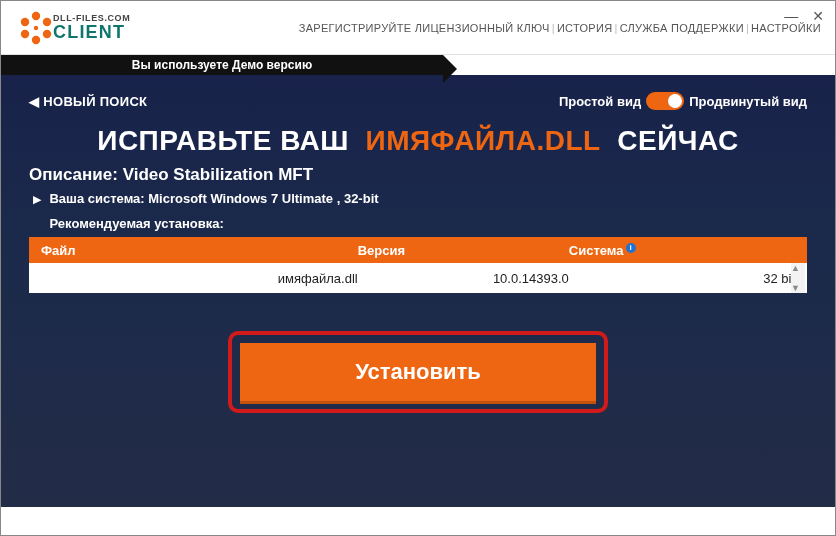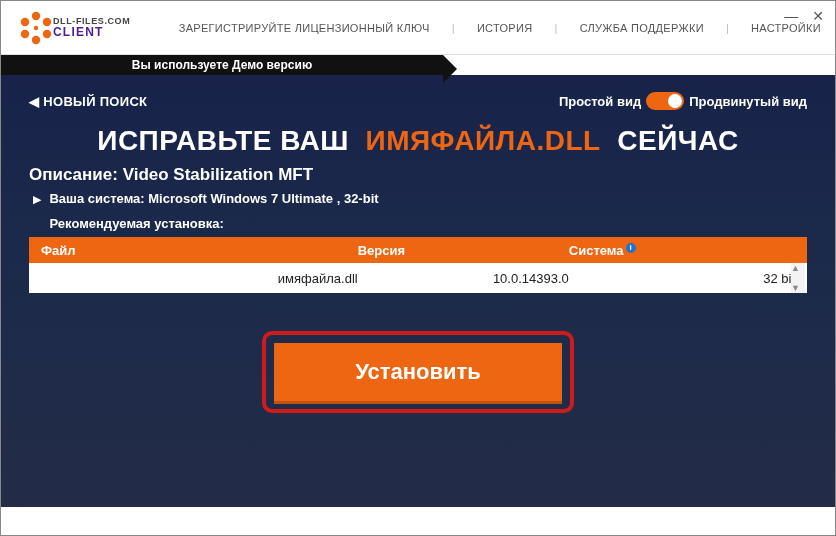--- a/index.html
+++ b/index.html
@@ -14,29 +14,29 @@
   .titlebar {
     height: 54px;
     display: flex;
     align-items: center;
     padding: 0 14px 0 18px;
     border-bottom: 1px solid #e0e0e0;
   }
   .logo-block { display: flex; align-items: center; gap: 0; }
   .logo-text { line-height: 1; }
   .logo-small { font-size: 9px; letter-spacing: 0.6px; color: #444; font-weight: bold; }
-  .logo-big { font-size: 12px; letter-spacing: 1.2px; color: #4c1d95; font-weight: bold; }
+  .logo-big { font-size: 18px; letter-spacing: 1.2px; color: #0f766e; font-weight: bold; }
   .top-links {
     margin-left: auto;
     font-size: 11px;
     color: #555;
     letter-spacing: 0.3px;
     display: flex;
     align-items: flex-start;
-    gap: 22px;
+    gap: 2px;
   }
   .top-sep { color: #bbb; }
   .win-controls {
     position: absolute;
     top: 8px; right: 12px;
     display: flex;
     gap: 14px;
     font-size: 14px;
     color: #555;
   }
@@ -128,21 +128,21 @@
     background: #fff; color: #222; display: flex; height: 30px; align-items: center;
     font-size: 13px; padding: 0 12px; text-align: right;
   }
   .scroll-arrows {
     position: absolute; right: 2px; top: 26px; height: 30px; width: 14px;
     display: flex; flex-direction: column; justify-content: space-between;
     color: #888; font-size: 9px; background: #f3f3f3;
   }
   .install-wrap {
     margin: 38px auto 0;
-    width: 312px;
+    width: 380px;
     border: 4px solid #d11a1a;
     border-radius: 10px;
     padding: 8px;
   }
   .install-btn {
     width: 100%; height: 58px;
     background: #ee6611; color: #fff;
     border: none;
     font-size: 22px; font-weight: bold;
     display: flex; align-items: center; justify-content: center;

